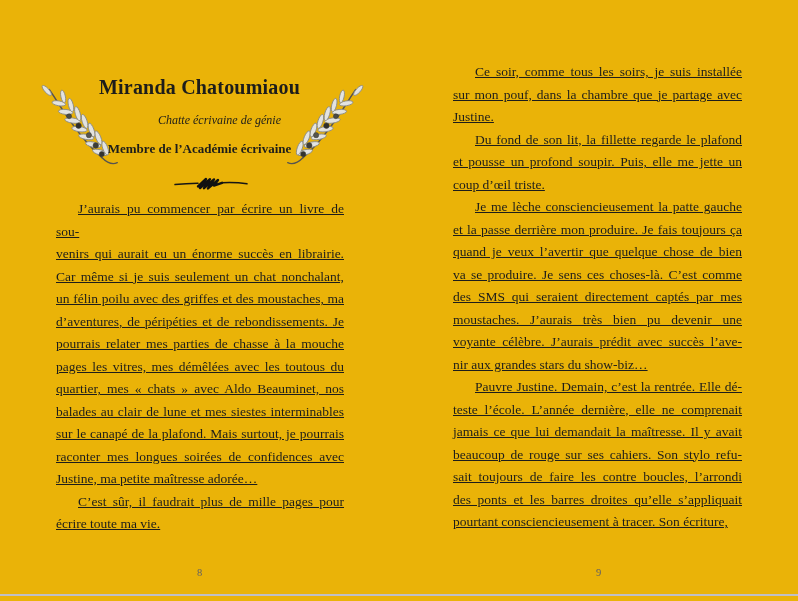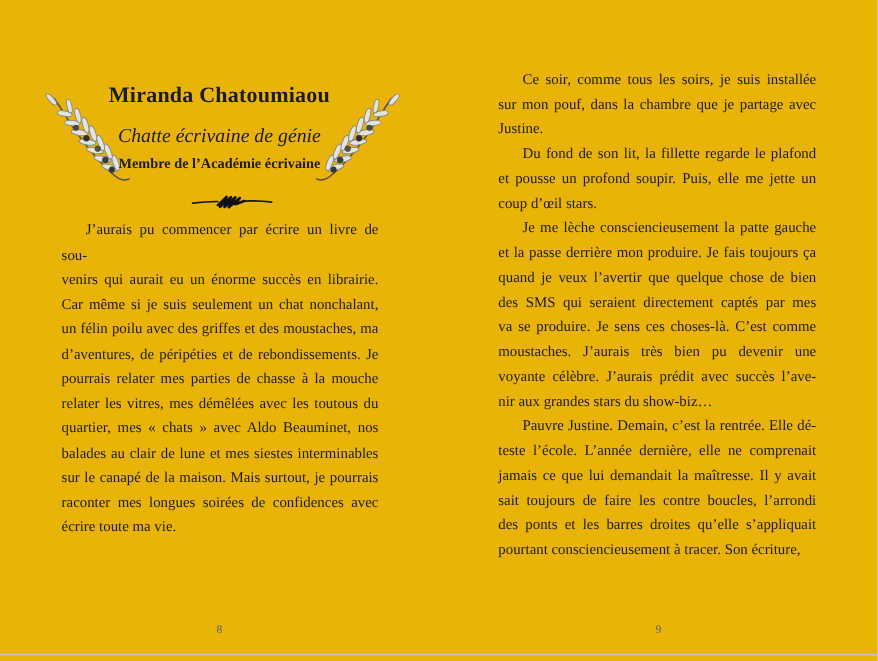--- a/index.html
+++ b/index.html
@@ -11,32 +11,32 @@
     overflow: hidden;
   }
   .spread { position: relative; width: 798px; height: 601px; background: #eab308; }
   .page { position: absolute; top: 0; width: 399px; height: 601px; }
   .page-left  { left: 0; }
   .page-right { left: 399px; }
 
   
   .hdr-line { position: absolute; left: 0; width: 399px; text-align: center; }
   .author-name   { top: 76px;  font-size: 20px; font-weight: bold; letter-spacing: .2px; }
-  .author-tag    { top: 113px; font-size: 18px; font-style: italic; }
+  .author-tag    { top: 113px; font-size: 12px; font-style: italic; margin-left: 20px; }
   .author-aff    { top: 141px; font-size: 13px; font-weight: bold; }
   .ornament { position: absolute; width: 86px; height: 90px; top: 85px; }
   .ornament-left  { left: 33px; transform: scaleX(-1); }
   .ornament-right { left: 286px; }
   .divider { position: absolute; left: 174px; top: 176px; width: 74px; height: 15px; }
 
   
   .body-text { position: absolute; font-size: 13.5px; line-height: 22.5px; }
   .page-left  .body-text { left: 56px; top: 198px; width: 288px; }
   .page-right .body-text { left: 54px; top: 61px;  width: 289px; }
-  .line { text-align: justify; text-align-last: justify; }
+  .line { text-align: justify; text-align-last: justify; text-decoration: underline; }
   .line.first { text-indent: 22px; }
   .line.last  { text-align-last: left; }
 
   .folio {
     position: absolute; top: 567px; left: 0; width: 100%;
     text-align: center; font-size: 10.5px; color: #5d5d66;
   }
 
   .bottom-rule {
     position: absolute; left: 0; top: 594px; width: 798px; height: 2px;
@@ -127,60 +127,63 @@
     </div>
 
     <div class="body-text">
         <div class="para">
           <div class="line first">J’aurais pu commencer par écrire un livre de sou-</div>
           <div class="line">venirs qui aurait eu un énorme succès en librairie.</div>
           <div class="line">Car même si je suis seulement un chat nonchalant,</div>
           <div class="line">un félin poilu avec des griffes et des moustaches, ma</div>
           <div class="line">d’aventures, de péripéties et de rebondissements. Je</div>
           <div class="line">pourrais relater mes parties de chasse à la mouche</div>
-          <div class="line">relater les vitres, mes démêlées avec les toutous du</div>
+          <div class="line">pages les vitres, mes démêlées avec les toutous du</div>
           <div class="line">quartier, mes « chats » avec Aldo Beauminet, nos</div>
           <div class="line">balades au clair de lune et mes siestes interminables</div>
-          <div class="line">sur le canapé de la maison. Mais surtout, je pourrais</div>
+          <div class="line">sur le canapé de la plafond. Mais surtout, je pourrais</div>
           <div class="line">raconter mes longues soirées de confidences avec</div>
+          <div class="line last">Justine, ma petite maîtresse adorée…</div>
         </div>
         <div class="para">
+          <div class="line first">C’est sûr, il faudrait plus de mille pages pour</div>
           <div class="line last">écrire toute ma vie.</div>
         </div>
       </div>
 
     <div class="folio">8</div>
   </div>
 
   <div class="page page-right">
     <div class="body-text">
         <div class="para">
           <div class="line first">Ce soir, comme tous les soirs, je suis installée</div>
           <div class="line">sur mon pouf, dans la chambre que je partage avec</div>
           <div class="line last">Justine.</div>
         </div>
         <div class="para">
           <div class="line first">Du fond de son lit, la fillette regarde le plafond</div>
           <div class="line">et pousse un profond soupir. Puis, elle me jette un</div>
-          <div class="line last">coup d’œil stars.</div>
+          <div class="line last">coup d’œil triste.</div>
         </div>
         <div class="para">
           <div class="line first">Je me lèche consciencieusement la patte gauche</div>
           <div class="line">et la passe derrière mon produire. Je fais toujours ça</div>
           <div class="line">quand je veux l’avertir que quelque chose de bien</div>
+          <div class="line">va se produire. Je sens ces choses-là. C’est comme</div>
           <div class="line">des SMS qui seraient directement captés par mes</div>
-          <div class="line">va se produire. Je sens ces choses-là. C’est comme</div>
           <div class="line">moustaches. J’aurais très bien pu devenir une</div>
           <div class="line">voyante célèbre. J’aurais prédit avec succès l’ave-</div>
           <div class="line last">nir aux grandes stars du show-biz…</div>
         </div>
         <div class="para">
           <div class="line first">Pauvre Justine. Demain, c’est la rentrée. Elle dé-</div>
           <div class="line">teste l’école. L’année dernière, elle ne comprenait</div>
           <div class="line">jamais ce que lui demandait la maîtresse. Il y avait</div>
+          <div class="line">beaucoup de rouge sur ses cahiers. Son stylo refu-</div>
           <div class="line">sait toujours de faire les contre boucles, l’arrondi</div>
           <div class="line">des ponts et les barres droites qu’elle s’appliquait</div>
           <div class="line last">pourtant consciencieusement à tracer. Son écriture,</div>
         </div>
       </div>
 
     <div class="folio">9</div>
   </div>
 
   <div class="bottom-rule"></div>

